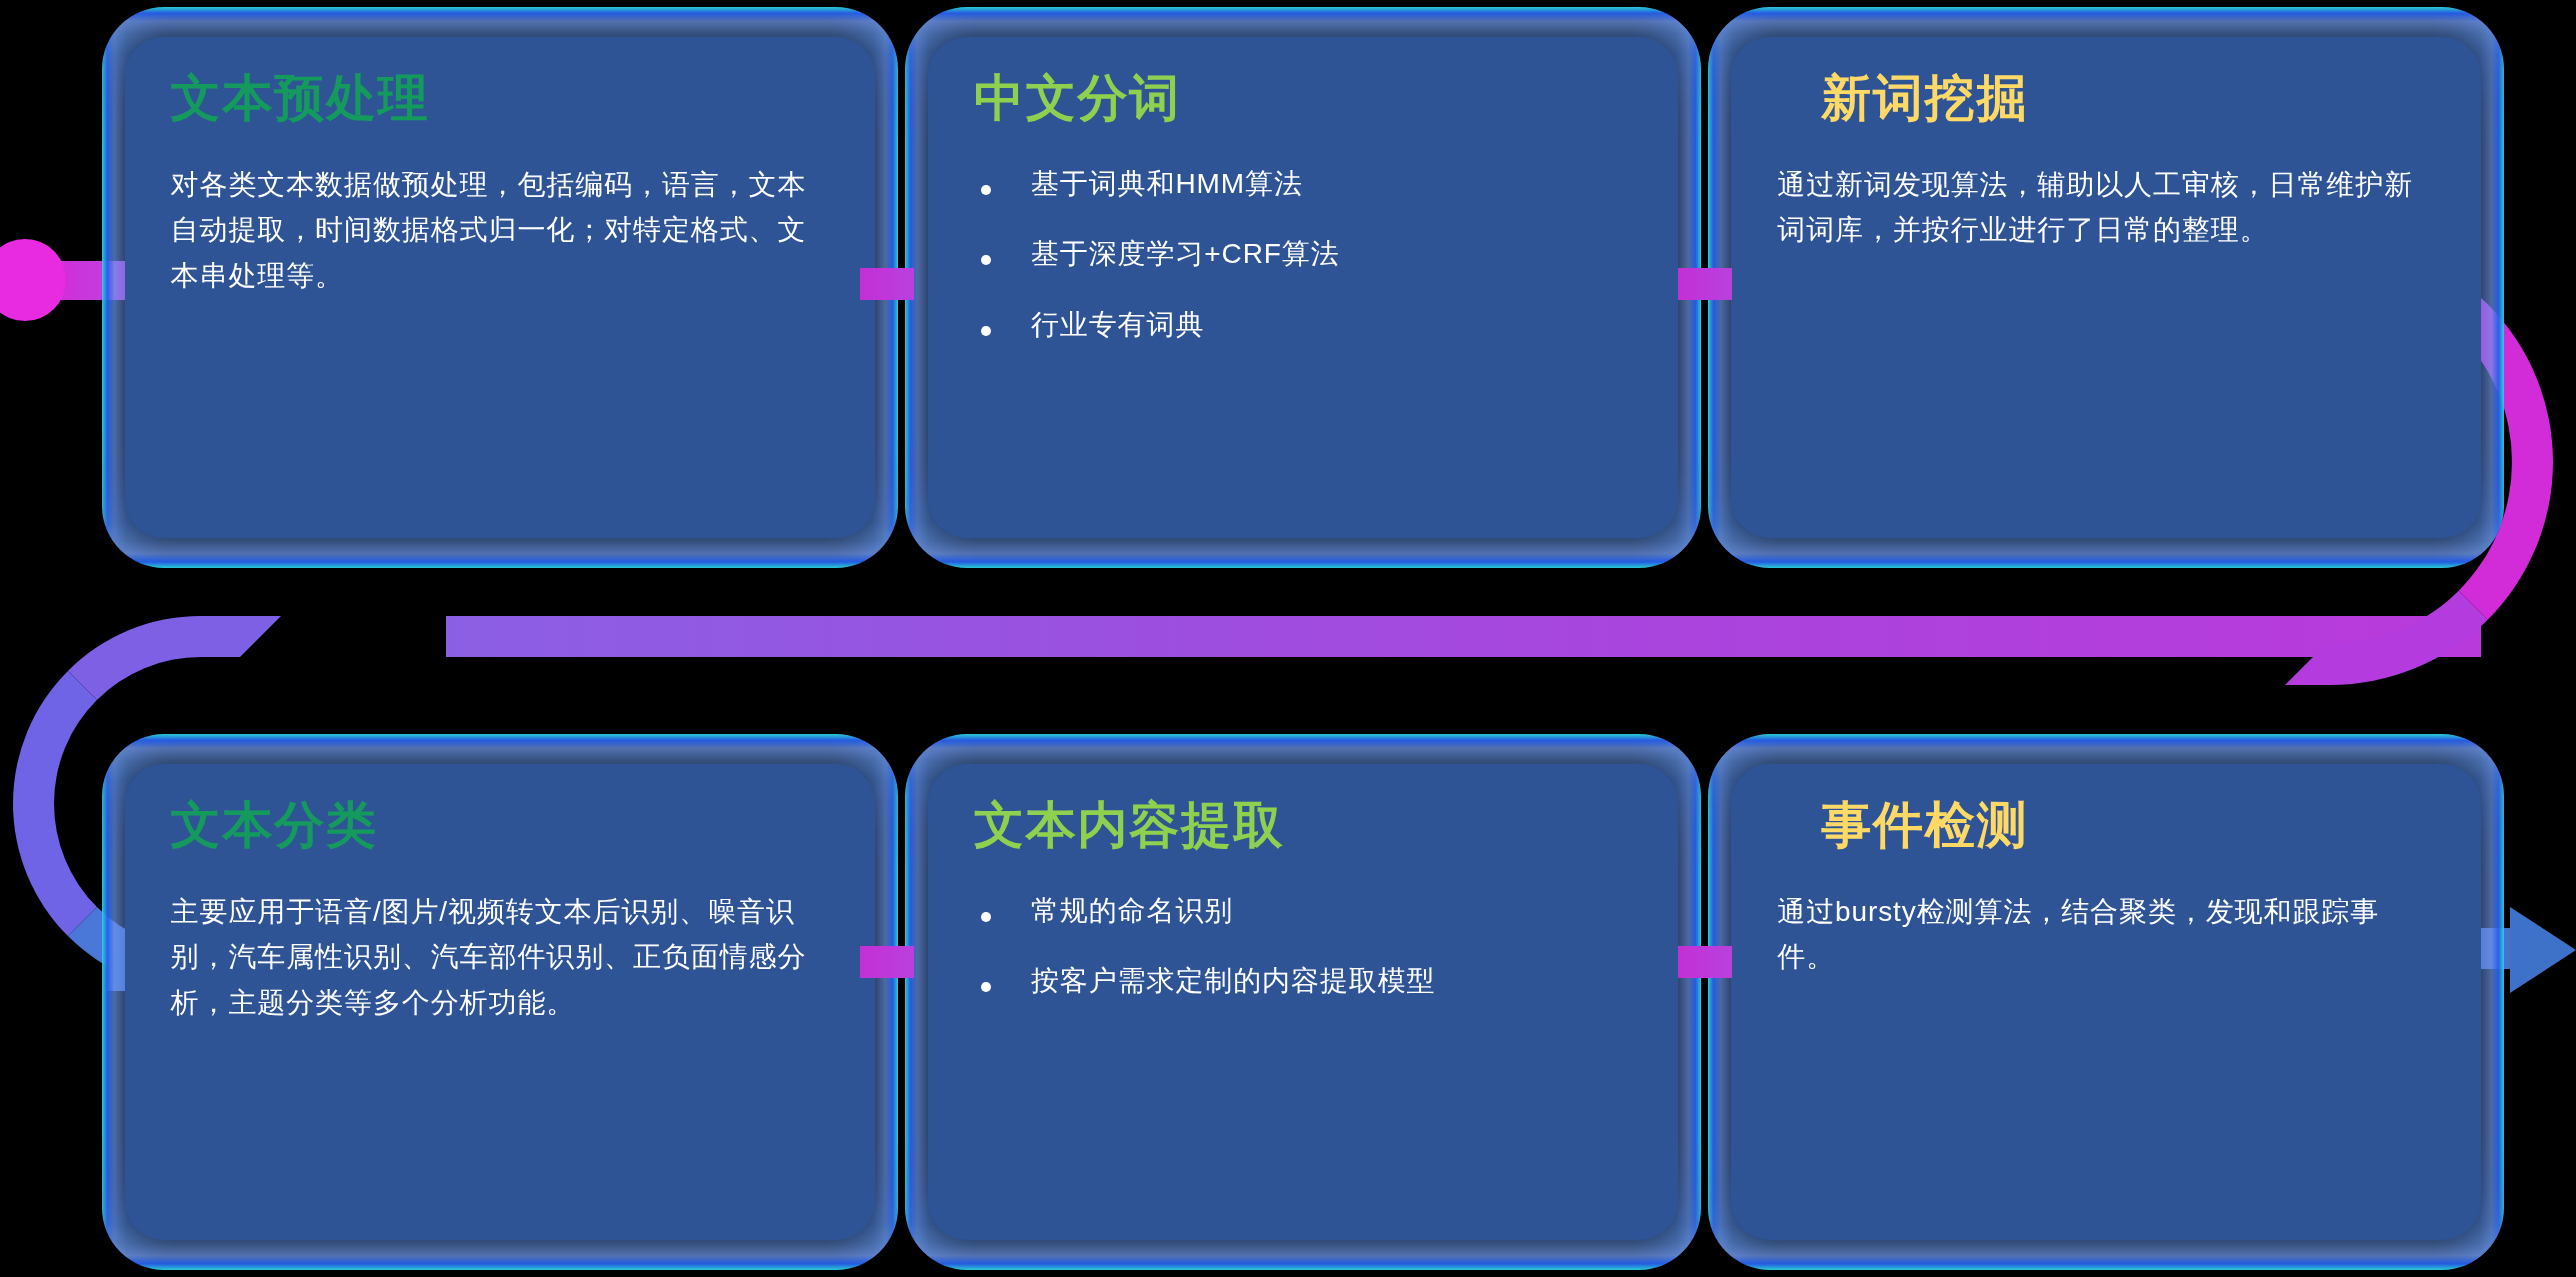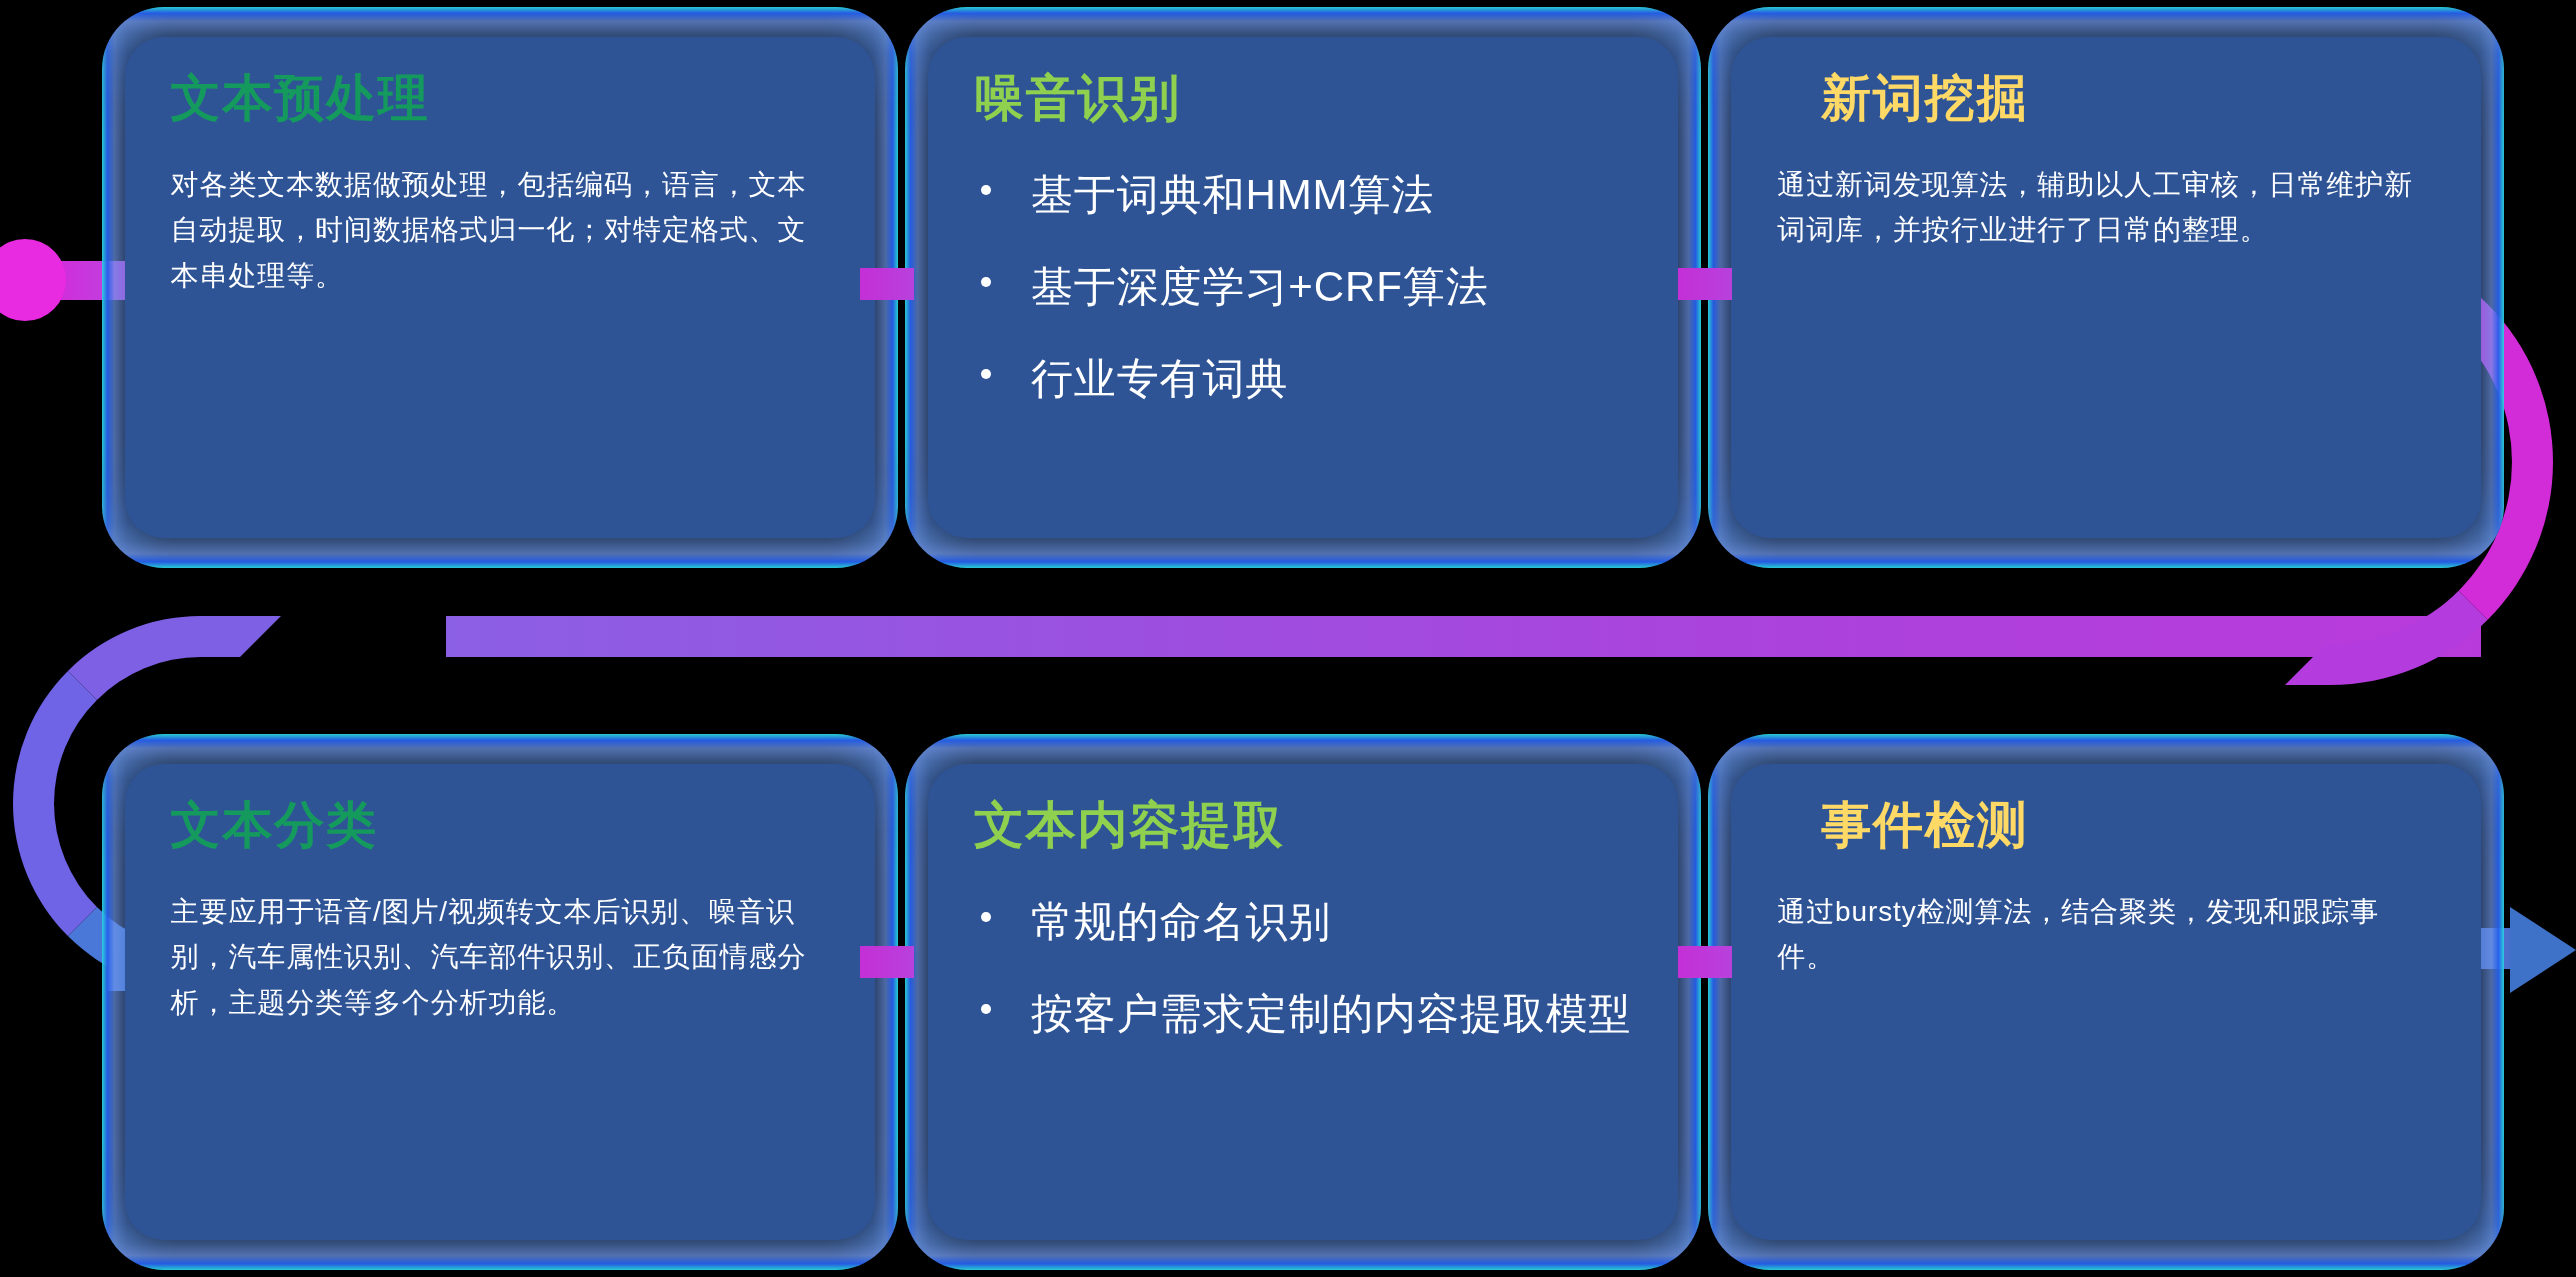--- a/index.html
+++ b/index.html
@@ -177,21 +177,21 @@
   .card-body {
     font-size: 28px;
     line-height: 1.62;
     color: #ffffff;
     letter-spacing: 0.9px;
   }
 
   ul.card-list { list-style: none; }
   ul.card-list li {
     position: relative;
-    font-size: 42px;
+    font-size: 28px;
     line-height: 1.55;
     color: #ffffff;
     padding-left: 57px;
     margin-bottom: 27px;
     letter-spacing: 0.9px;
   }
   ul.card-list li::before {
     content: "";
     position: absolute;
     left: 7.1px; top: 23px;
@@ -226,21 +226,21 @@
 
     <div class="card">
       <div class="card-inner">
         <div class="card-title t-green-dark">文本预处理</div>
         <div class="card-body">对各类文本数据做预处理，包括编码，语言，文本自动提取，时间数据格式归一化；对特定格式、文本串处理等。</div>
       </div>
     </div>
 
     <div class="card">
       <div class="card-inner">
-        <div class="card-title t-green-light">噪音识别</div>
+        <div class="card-title t-green-light">中文分词</div>
         <ul class="card-list">
           <li>基于词典和HMM算法</li>
           <li>基于深度学习+CRF算法</li>
           <li>行业专有词典</li>
         </ul>
       </div>
     </div>
 
     <div class="card">
       <div class="card-inner">

